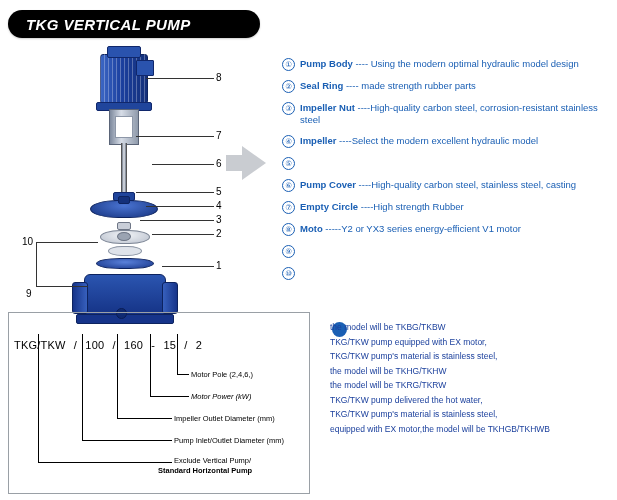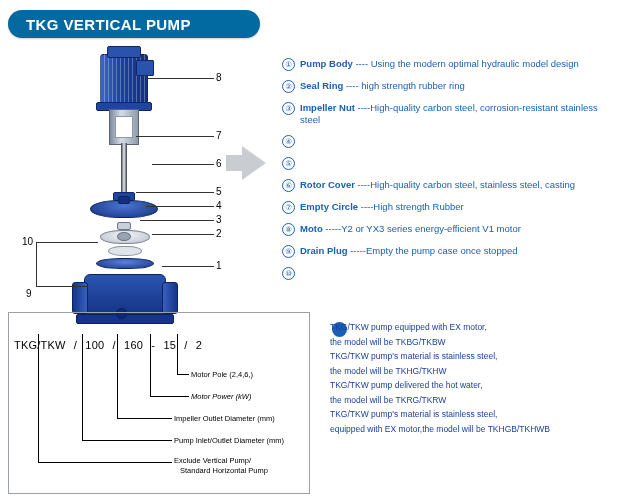--- a/index.html
+++ b/index.html
@@ -7,24 +7,25 @@
     width:617px;height:500px;
     background:#ffffff;
     font-family:"Liberation Sans", sans-serif;
     position:relative;
     overflow:hidden;
     color:#1b3a8c;
   }
   
   .title-banner{
     position:absolute;left:8px;top:10px;width:252px;height:28px;
-    background:#0369a1;
+    background:#000000;
     border-radius:14px 14px 14px 14px;
     display:flex;align-items:center;
     box-shadow:0 1px 2px rgba(0,0,0,.2);
+    font-style:italic;
   }
   .title-banner .t{
     color:#ffffff;font-size:15px;font-weight:bold;letter-spacing:.4px;
     padding-left:18px;
   }
   
   .illus{
     position:absolute;left:12px;top:46px;width:230px;height:260px;
   }
   .leader-line{position:absolute;background:#333;height:1px;}
@@ -241,52 +242,52 @@
 
 <div class="legend">
   <div class="legend-row">
     <div class="circ">①</div>
     <div><span class="lg-term">Pump Body</span>
     <span class="lg-desc">---- Using the modern optimal hydraulic model design</span></div>
   </div>
   <div class="legend-row">
     <div class="circ">②</div>
     <div><span class="lg-term">Seal Ring</span>
-    <span class="lg-desc">---- high strength rubber ring</span></div>
+    <span class="lg-desc">---- made strength rubber parts</span></div>
   </div>
   <div class="legend-row">
     <div class="circ">③</div>
     <div><span class="lg-term">Impeller Nut</span>
     <span class="lg-desc">----High-quality carbon steel, corrosion-resistant stainless steel</span></div>
   </div>
   <div class="legend-row">
     <div class="circ">④</div>
+    <div><span class="lg-term">Impeller</span>
+    <span class="lg-desc">----Select the modern excellent hydraulic model</span></div>
   </div>
   <div class="legend-row">
     <div class="circ">⑤</div>
   </div>
   <div class="legend-row">
     <div class="circ">⑥</div>
-    <div><span class="lg-term">Rotor Cover</span>
+    <div><span class="lg-term">Pump Cover</span>
     <span class="lg-desc">----High-quality carbon steel, stainless steel, casting</span></div>
   </div>
   <div class="legend-row">
     <div class="circ">⑦</div>
     <div><span class="lg-term">Empty Circle</span>
     <span class="lg-desc">----High strength Rubber</span></div>
   </div>
   <div class="legend-row">
     <div class="circ">⑧</div>
     <div><span class="lg-term">Moto</span>
     <span class="lg-desc">-----Y2 or YX3 series energy-efficient V1 motor</span></div>
   </div>
   <div class="legend-row">
     <div class="circ">⑨</div>
-    <div><span class="lg-term">Drain Plug</span>
-    <span class="lg-desc">-----Empty the pump case once stopped</span></div>
   </div>
   <div class="legend-row">
     <div class="circ">⑩</div>
   </div>
 </div>
 
 <div class="model-box"></div>
 
 <div class="model-code">
   <span>TKG/TKW</span>
@@ -312,25 +313,25 @@
 <div class="hline" style="left:117px;top:418px;width:55px;"></div>
 <div class="mlabel" style="left:174px;top:414px;">Impeller Outlet Diameter (mm)</div>
 
 <div class="vline" style="left:82px;top:334px;height:106px;"></div>
 <div class="hline" style="left:82px;top:440px;width:90px;"></div>
 <div class="mlabel" style="left:174px;top:436px;">Pump Inlet/Outlet Diameter (mm)</div>
 
 <div class="vline" style="left:38px;top:334px;height:128px;"></div>
 <div class="hline" style="left:38px;top:462px;width:134px;"></div>
 <div class="mlabel" style="left:174px;top:456px;">Exclude Vertical Pump/</div>
-<div class="mlabel" style="left:180px;top:466px;">Standard Horizontal Pump</div>
+<div class="mlabel" style="left:158px;top:466px;font-weight:bold;">Standard Horizontal Pump</div>
 
 <div class="note-dot"></div>
 <div class="notes">
+  <div class="note-line">the model will be TKBG/TKBW</div>
   <div class="note-line">TKG/TKW pump equipped with EX motor,</div>
-  <div class="note-line">the model will be TKBG/TKBW</div>
   <div class="note-line">TKG/TKW pump's material is stainless steel,</div>
   <div class="note-line">the model will be TKHG/TKHW</div>
+  <div class="note-line">the model will be TKRG/TKRW</div>
   <div class="note-line">TKG/TKW pump delivered the hot water,</div>
-  <div class="note-line">the model will be TKRG/TKRW</div>
   <div class="note-line">TKG/TKW pump's material is stainless steel,</div>
   <div class="note-line">equipped with EX motor,the model will be TKHGB/TKHWB</div>
 </div>
 
 </body></html>

